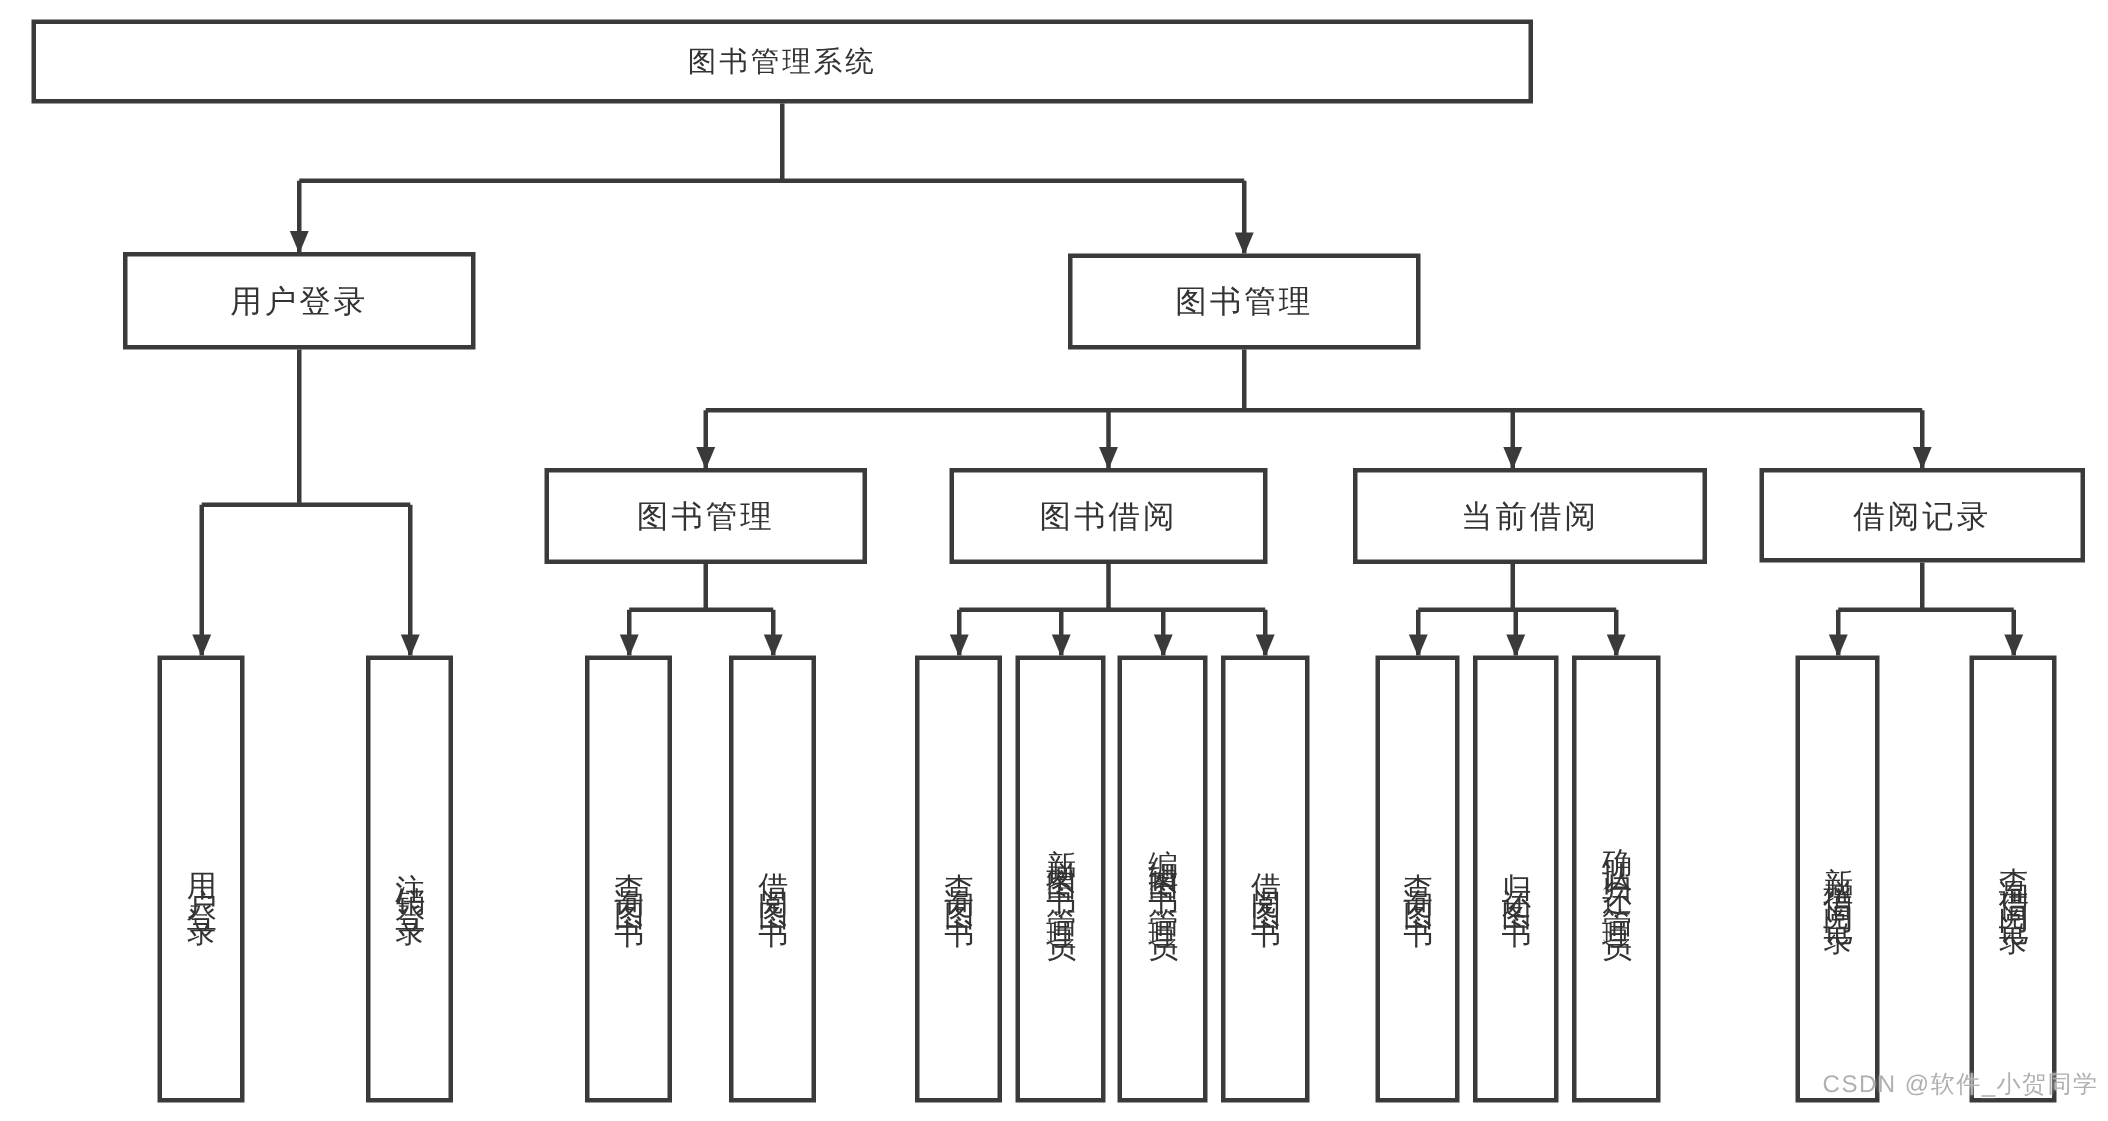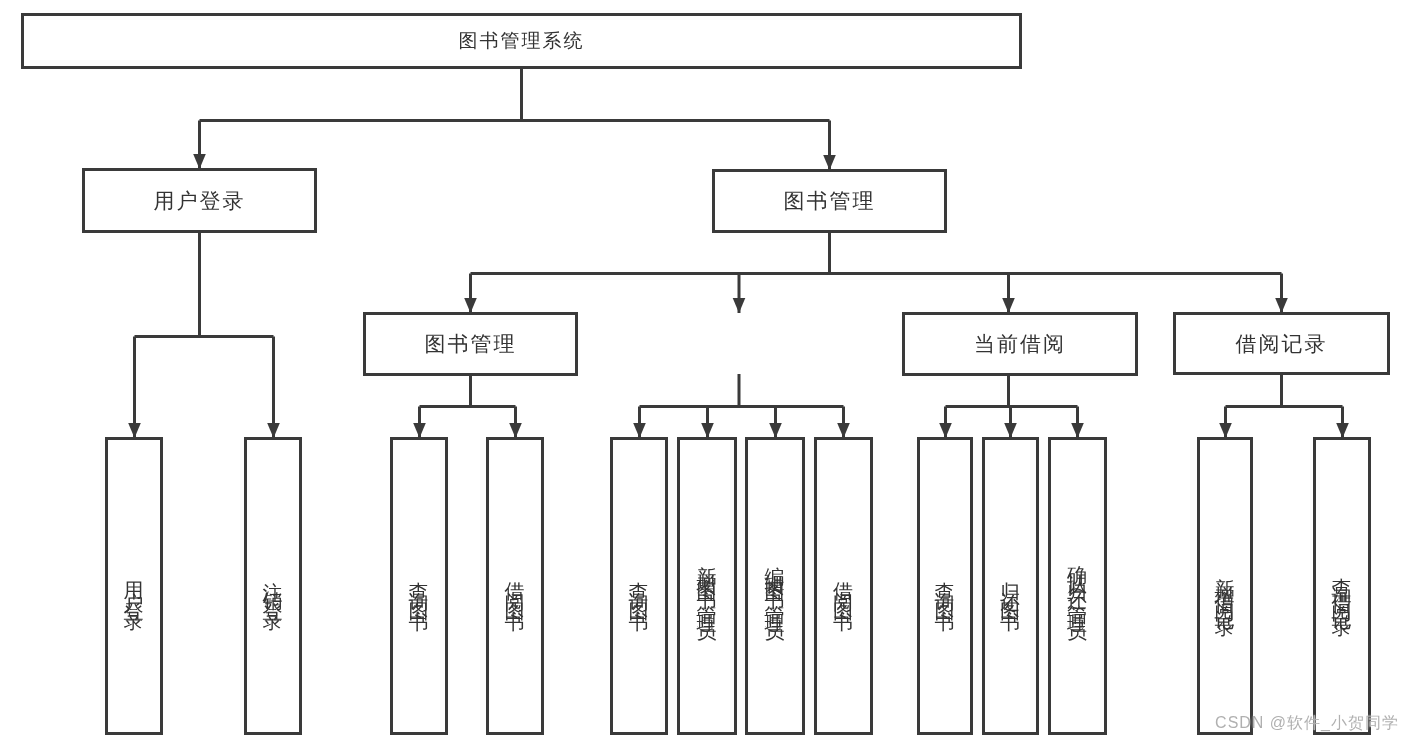--- a/index.html
+++ b/index.html
@@ -76,20 +76,23 @@
   <div class="node h" style="left:82px;top:168px;width:235px;height:65px">
     <span>用户登录</span>
   </div>
   <div class="node h" style="left:712px;top:169px;width:235px;height:64px">
     <span>图书管理</span>
   </div>
 
   <div class="node h" style="left:363px;top:312px;width:215px;height:64px">
     <span>图书管理</span>
   </div>
+  <div class="node h" style="left:633px;top:312px;width:212px;height:64px">
+    <span>图书借阅</span>
+  </div>
   <div class="node h" style="left:902px;top:312px;width:236px;height:64px">
     <span>当前借阅</span>
   </div>
   <div class="node h" style="left:1173px;top:312px;width:217px;height:63px">
     <span>借阅记录</span>
   </div>
 
   <div class="node v" style="left:105px;top:437px;width:58px;height:298px">
     <span>用户登录</span>
   </div>

